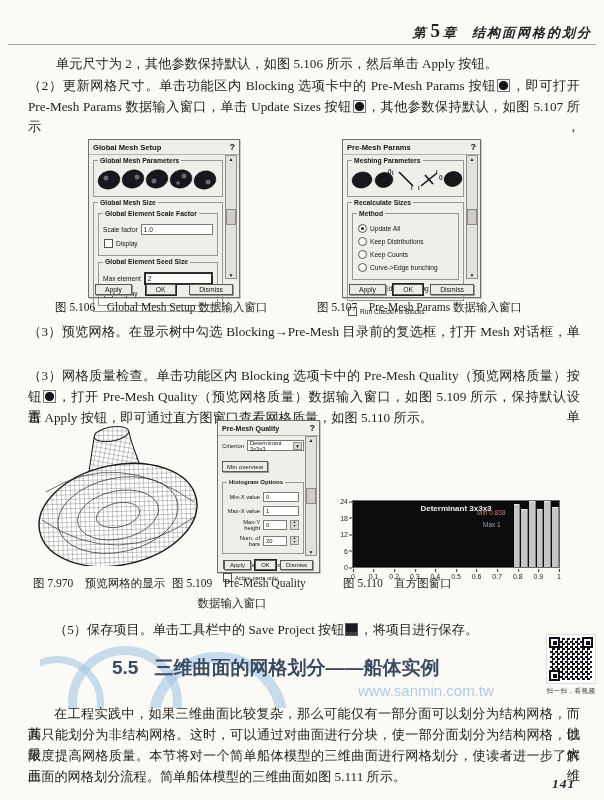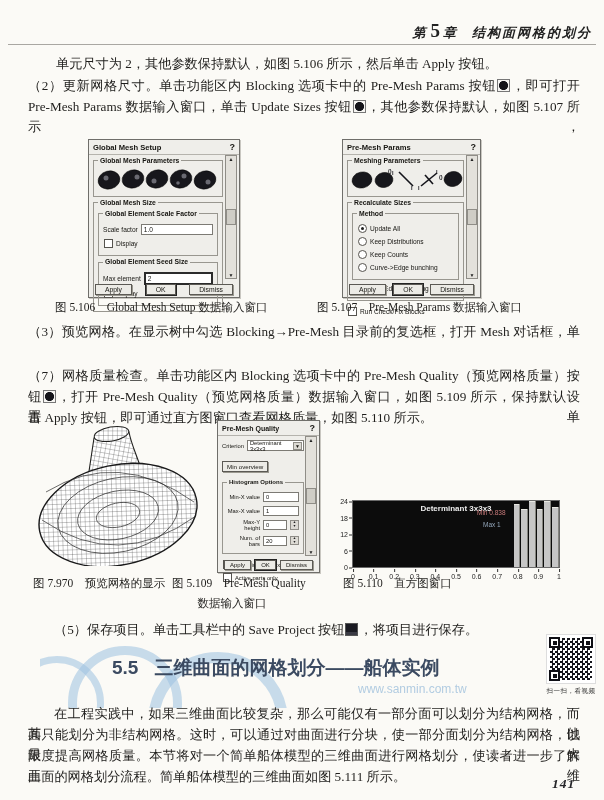--- a/index.html
+++ b/index.html
@@ -71,21 +71,21 @@
   .xlab{position:absolute;top:3px;transform:translateX(-50%);font-size:7px;color:#1d1d1d;}
   .xlab::before{content:"";position:absolute;top:-4px;left:50%;width:1px;height:3px;background:#333;}
   .hist-y{position:absolute;left:0;top:7px;width:14px;height:66px;}
   .ylab{position:absolute;right:4px;transform:translateY(-50%);font-size:7px;color:#1d1d1d;}
   .ylab::after{content:"";position:absolute;right:-4px;top:50%;width:3px;height:1px;background:#333;}
   
   .wmark{position:absolute;left:40px;top:638px;width:500px;height:70px;overflow:hidden;pointer-events:none;}
   .wring{position:absolute;border-radius:50%;border:9px solid rgba(156,193,224,0.55);}
   .wtxt1{position:absolute;left:215px;top:4px;font-size:33px;font-weight:bold;
          color:rgba(146,184,216,0.60);letter-spacing:3px;white-space:nowrap;}
-  .wtxt2{position:absolute;left:318px;top:44px;font-size:12px;color:rgba(146,184,216,0.70);
+  .wtxt2{position:absolute;left:318px;top:44px;font-size:15px;color:rgba(146,184,216,0.70);
          font-family:"Liberation Sans",sans-serif;white-space:nowrap;}
   .sect{position:absolute;left:112px;top:655px;font-family:"Liberation Sans","DejaVu Sans",sans-serif;
         font-weight:bold;font-size:19px;color:#3b4a61;white-space:nowrap;}
   .sect .snum{margin-right:16px;}
   
   .qr{position:absolute;left:546px;top:634px;width:50px;height:50px;background:#fff;
       border:1px solid #ddd;padding:2px;box-sizing:border-box;}
   .qr-noise{position:absolute;inset:3px;
       background:conic-gradient(#14141a 25%,transparent 0 50%,#14141a 0 75%,transparent 0);
       background-size:5px 5px;}
@@ -250,21 +250,21 @@
       <span class="btn">Apply</span>
       <span class="btn default">OK</span>
       <span class="btn">Dismiss</span>
     </div>
   </div>
 
   <div class="cap" style="left:55px;top:300px;width:180px;">图 5.106　Global Mesh Setup 数据输入窗口</div>
   <div class="cap" style="left:277px;top:300px;width:170px;padding-left:40px;">图 5.107　Pre-Mesh Params 数据输入窗口</div>
 
   <div class="ln" style="top:322px;">（3）预览网格。在显示树中勾选 Blocking→Pre-Mesh 目录前的复选框，打开 Mesh 对话框，单</div>
-  <div class="ln" style="top:366px;">（7）网格质量检查。单击功能区内 Blocking 选项卡中的 Pre-Mesh Quality（预览网格质量）按</div>
+  <div class="ln" style="top:366px;">（3）网格质量检查。单击功能区内 Blocking 选项卡中的 Pre-Mesh Quality（预览网格质量）按</div>
   <div class="ln" style="top:387px;"><span>钮</span><span class="ic-btn"></span><span>，打开 Pre-Mesh Quality（预览网格质量）数据输入窗口，如图 5.109 所示，保持默认设置，单</span></div>
   <div class="ln end" style="top:408px;">击 Apply 按钮，即可通过直方图窗口查看网格质量，如图 5.110 所示。</div>
 
   <svg class="meshfig" viewBox="0 0 182 146">
     <defs>
       <pattern id="mg" width="4.6" height="4.6" patternUnits="userSpaceOnUse" patternTransform="rotate(10)">
         <path d="M0 0H4.6M0 0V4.6" stroke="#3c3c3c" stroke-width="0.55" fill="none"></path>
       </pattern>
     </defs>
 

